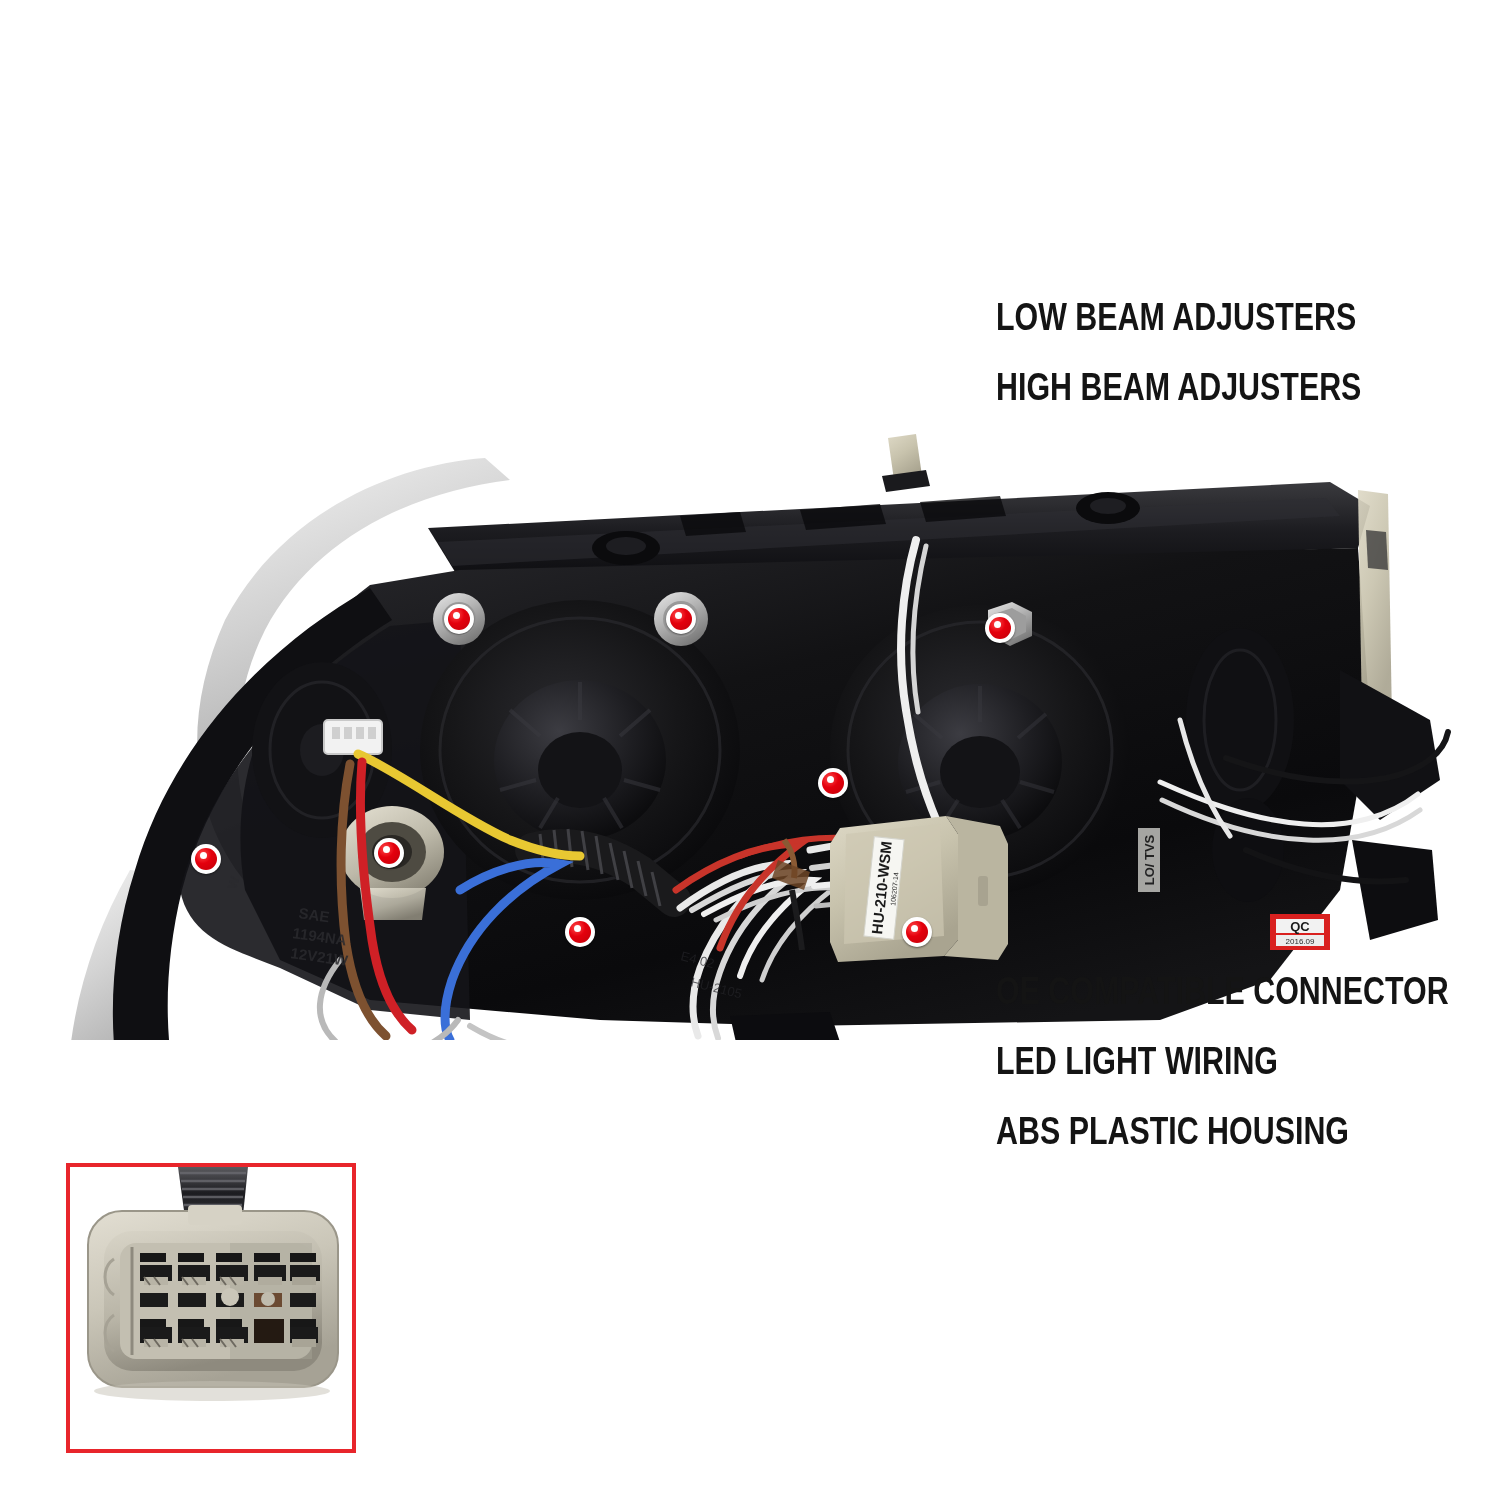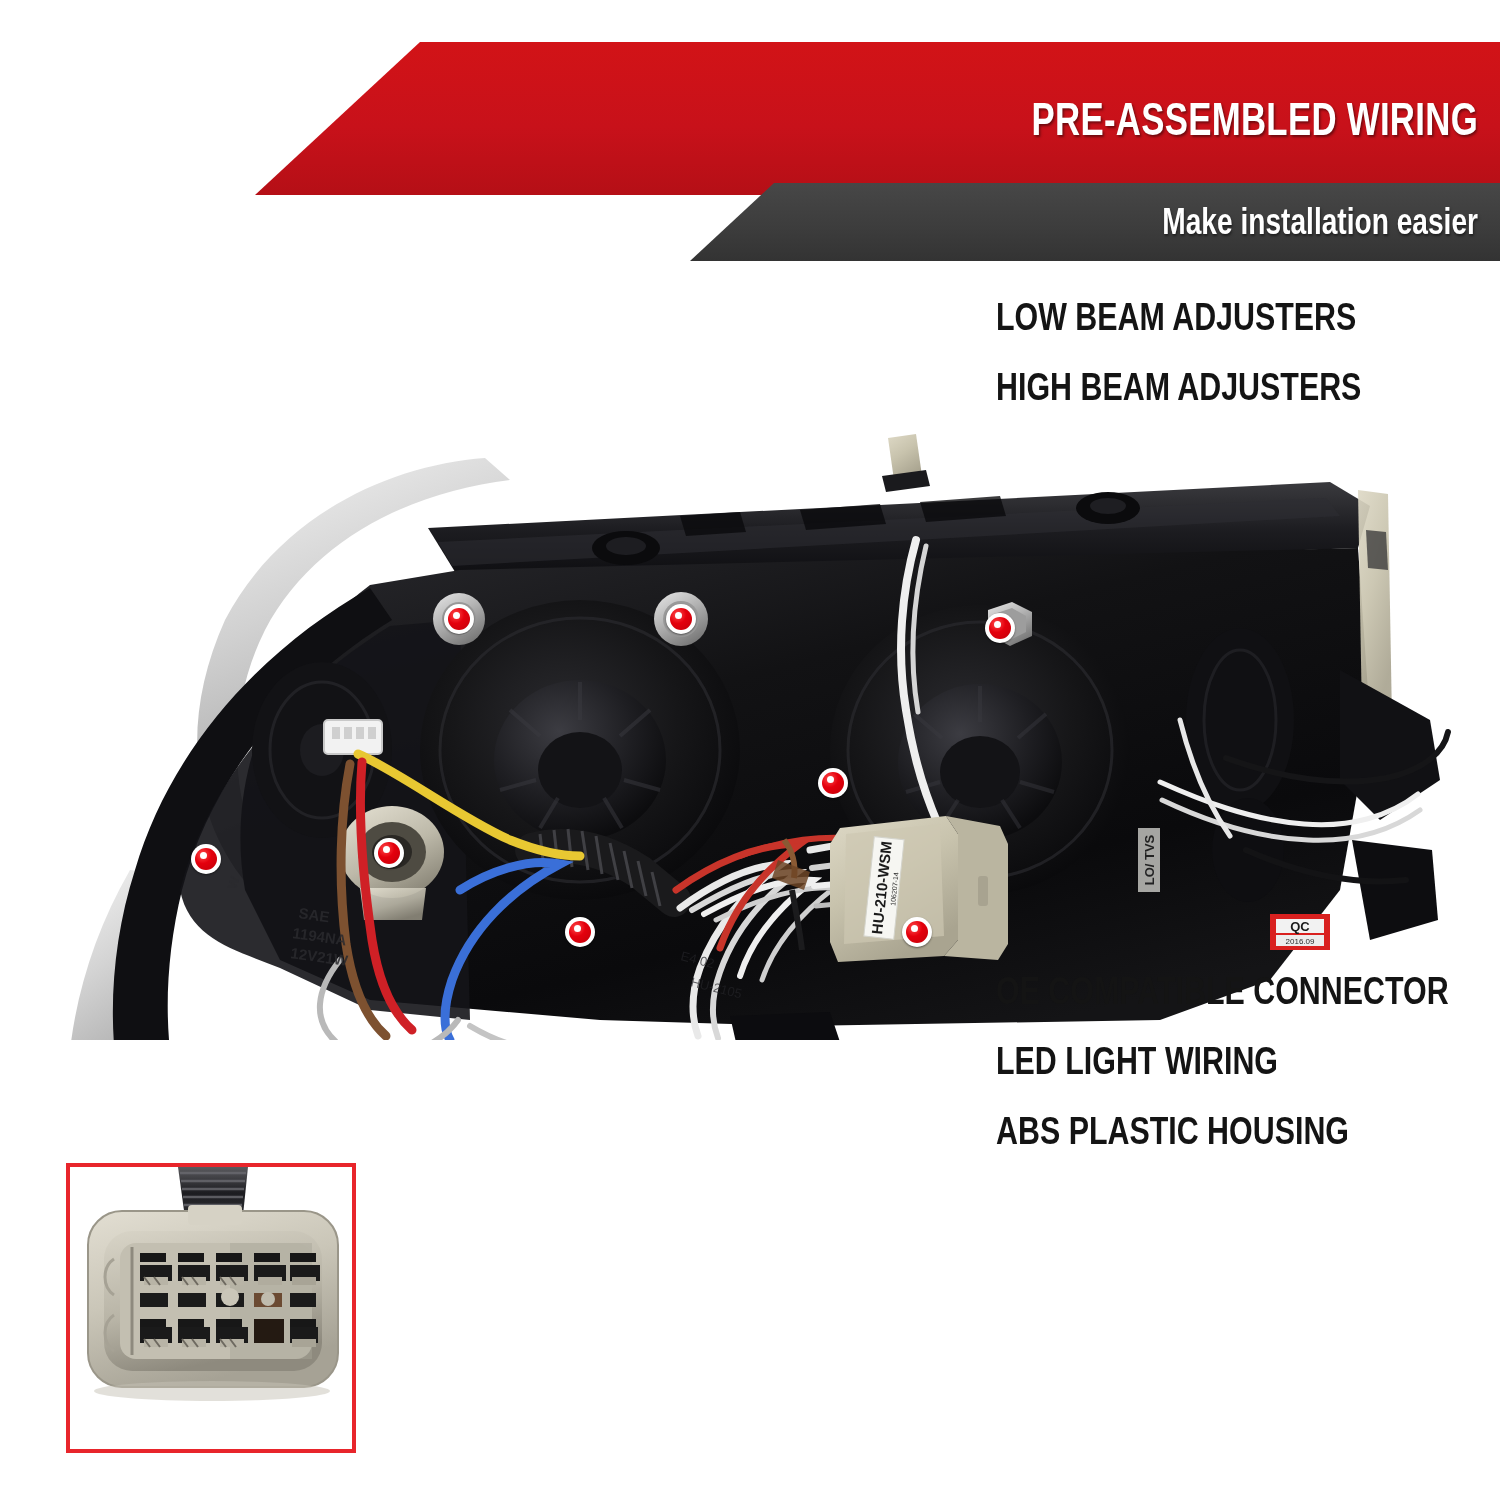--- a/index.html
+++ b/index.html
@@ -86,26 +86,20 @@
     position:absolute;left:66px;top:1163px;width:290px;height:290px;
     border:4px solid #e8252b;background:#ffffff;box-sizing:border-box;
   }
   .inset-photo{position:absolute;left:0;top:0;width:282px;height:282px;}
 </style>
 </head>
 <body>
 
 <div class="stage">
 
-  <div class="banner">
-    <div class="band band-red"></div>
-    <div class="band band-dark"></div>
-    <div class="band-red-title">PRE-ASSEMBLED WIRING</div>
-    <div class="band-dark-sub">Make installation easier</div>
-  </div>
 
   <div class="photo">
     <svg viewBox="0 0 1420 620" width="1420" height="620" xmlns="http://www.w3.org/2000/svg">
       <defs>
         <linearGradient id="lensG" x1="0" y1="0" x2="0.3" y2="1">
           <stop offset="0" stop-color="#f4f4f4"></stop>
           <stop offset="0.4" stop-color="#cfcfcf"></stop>
           <stop offset="1" stop-color="#8f8f8f"></stop>
         </linearGradient>
         <linearGradient id="bodyG" x1="0.1" y1="0" x2="0.7" y2="1">

